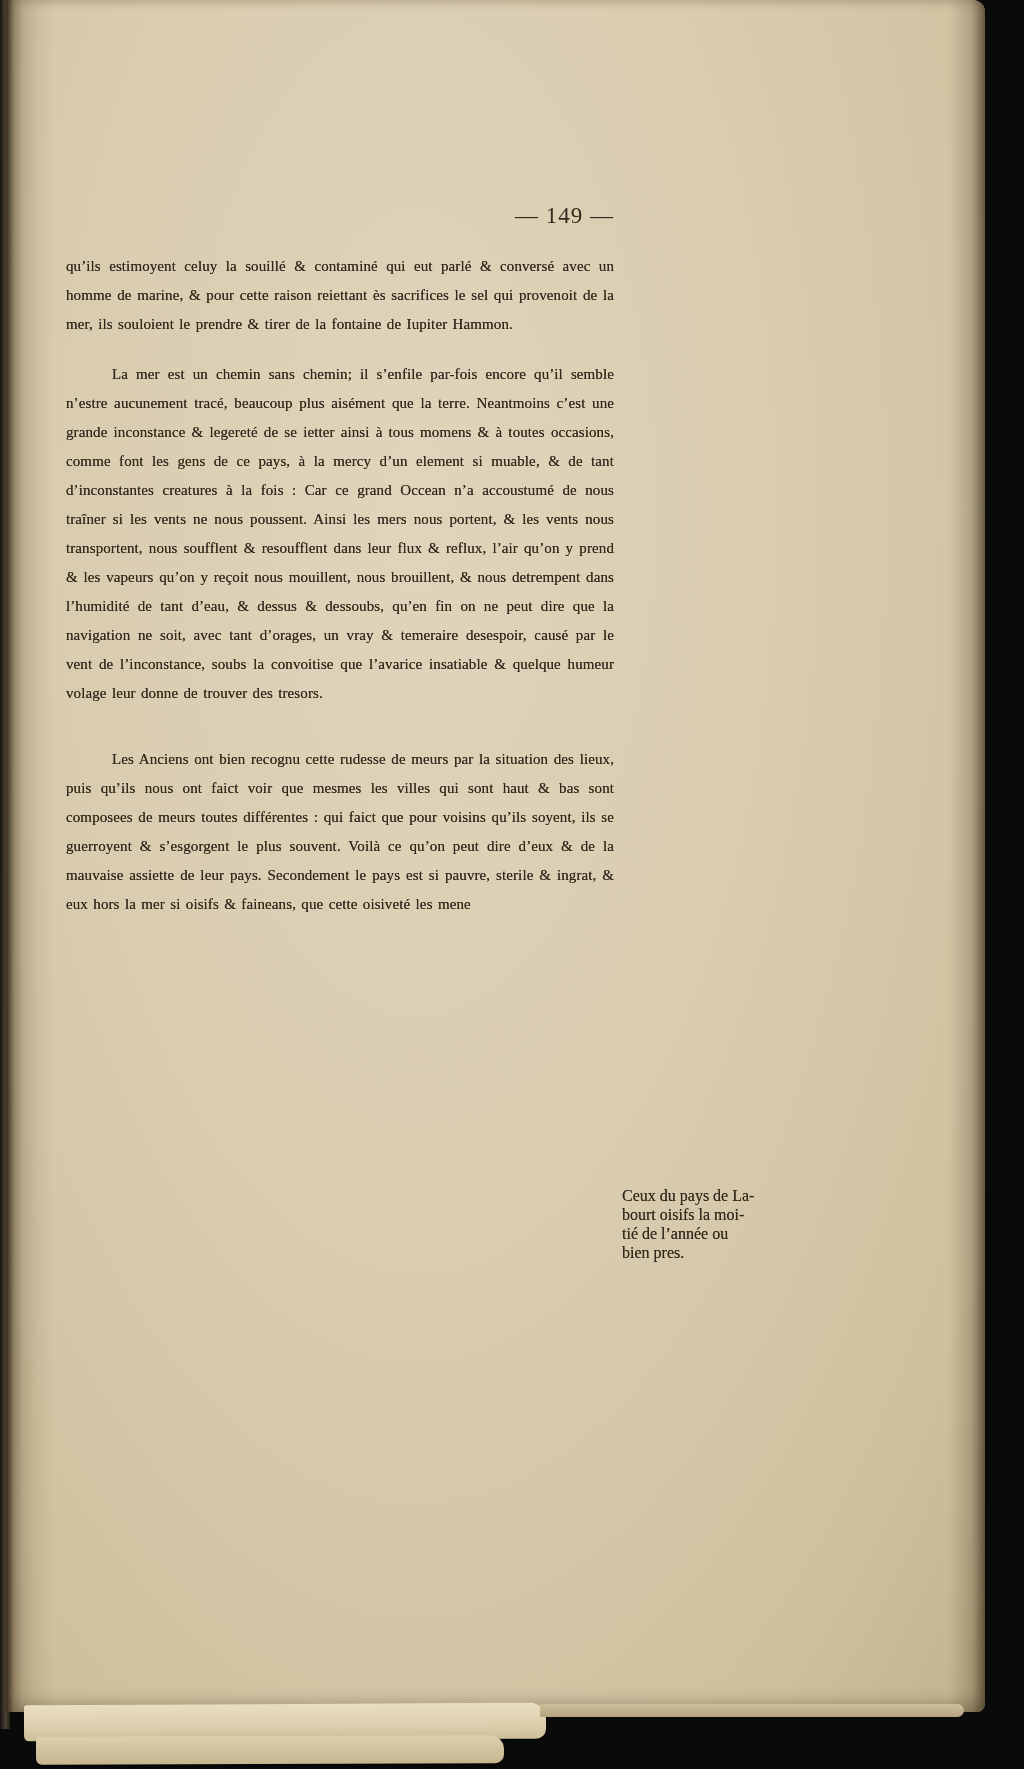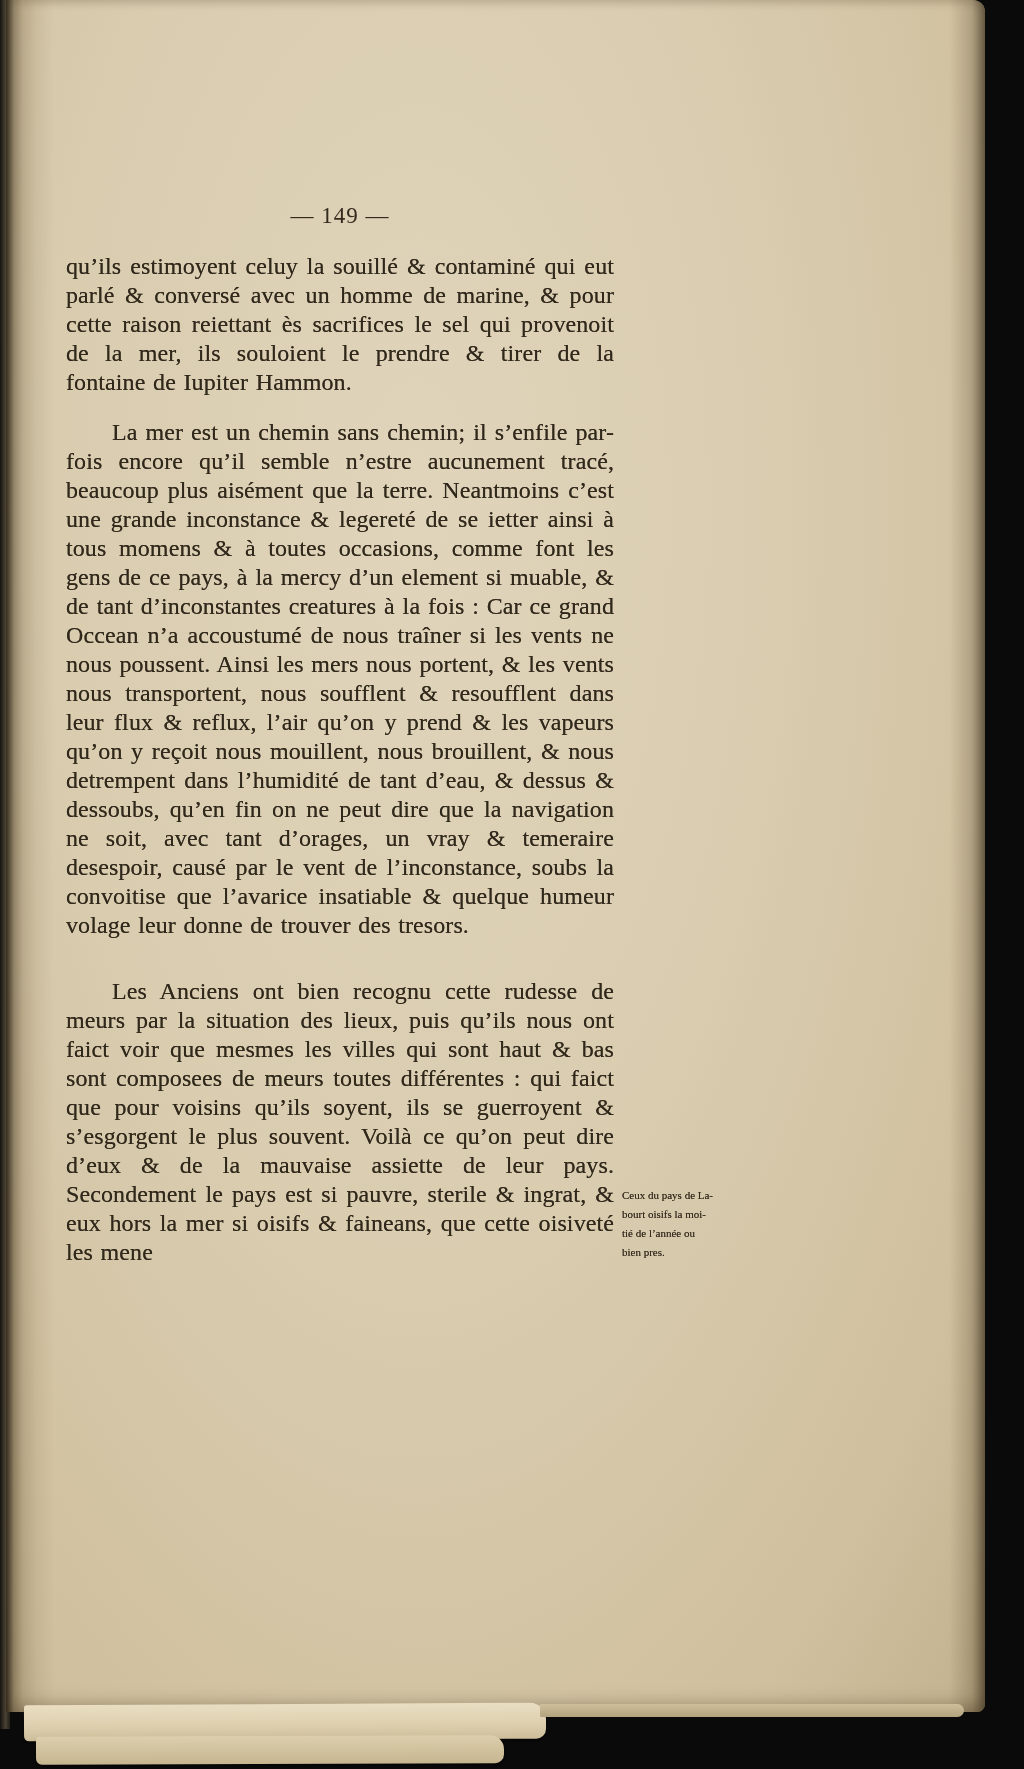--- a/index.html
+++ b/index.html
@@ -65,34 +65,34 @@
       rgba(42, 31, 15, 0.55) 0px,
       rgba(74, 58, 32, 0.25) 13px,
       rgba(74, 58, 32, 0) 36px);
     pointer-events: none;
   }
   .page-number {
     position: absolute;
     left: 60px;
     top: 203px;
     width: 548px;
-    text-align: center;
+    text-align: right;
     font-size: 23px;
     letter-spacing: 1px;
     color: #342b1e;
   }
   .text-column {
     position: absolute;
     left: 60px;
     top: 252px;
     width: 548px;
   }
   .para {
     margin: 0;
-    font-size: 24px;
+    font-size: 15px;
     line-height: 29px;
     text-align: justify;
     color: #30281b;
     word-spacing: 1.5px;
     letter-spacing: 0.1px;
     text-shadow: 0 0 0.5px rgba(48, 40, 27, 0.75);
   }
   .para.indent {
     text-indent: 46px;
   }
@@ -100,21 +100,21 @@
     margin-top: 21px;
   }
   .para.gap-lg {
     margin-top: 37px;
   }
   .margin-note {
     position: absolute;
     left: 616px;
     top: 1186px;
     width: 185px;
-    font-size: 11px;
+    font-size: 16px;
     line-height: 19px;
     color: #33291c;
     white-space: pre-line;
     text-shadow: 0 0 0.4px rgba(51, 41, 28, 0.7);
   }
   
   .edge-strip-a {
     position: absolute;
     left: 24px;
     top: 1704px;

